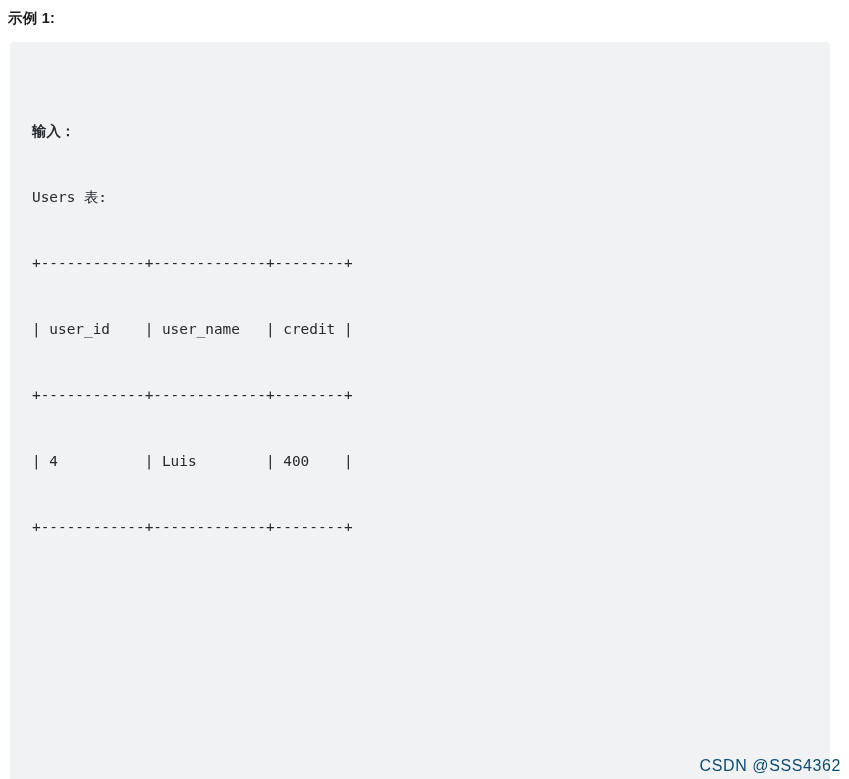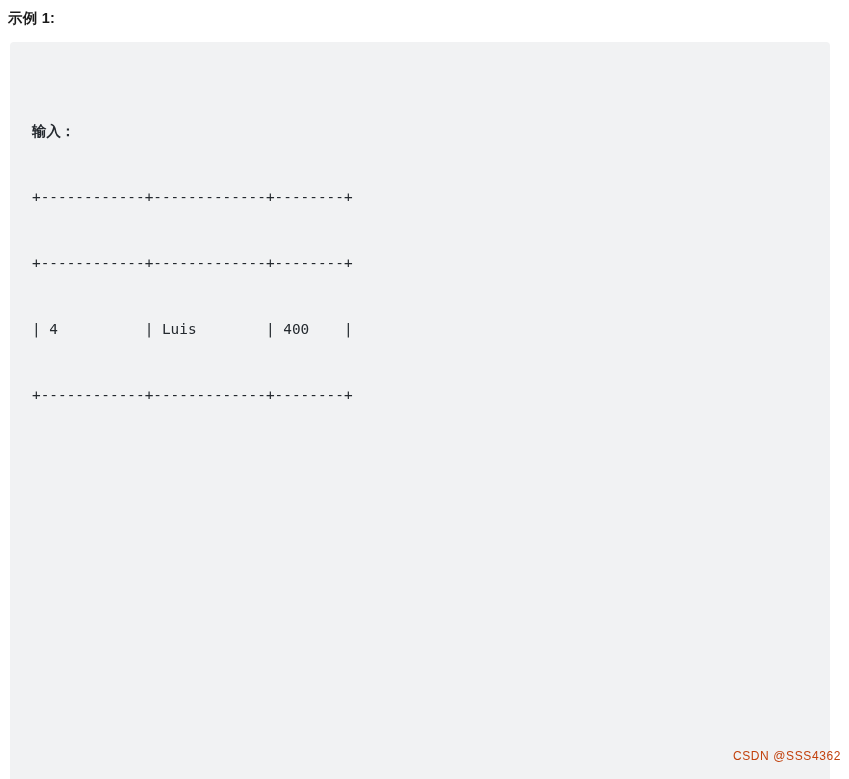--- a/index.html
+++ b/index.html
@@ -56,40 +56,42 @@
     display: block;
     height: 22px;
     white-space: pre;
   }
   .code-lines .ln.bold {
     font-weight: bold;
   }
   .watermark {
     position: absolute;
     right: 8px;
-    bottom: 16px;
+    bottom: 4px;
     font-family: "Liberation Sans", sans-serif;
-    font-size: 12px;
-    color: #c2410c;
+    font-size: 16px;
+    color: #0c4a6e;
     letter-spacing: 0.6px;
     white-space: nowrap;
   }
 </style>
 </head>
 <body>
 
 <div class="page">
 
   <div class="example-heading">示例 1:</div>
 
   <div class="code-block">
     <div class="code-lines">
 
       <span class="ln bold">输入：</span>
+      <span class="ln">Users 表:</span>
       <span class="ln">+------------+-------------+--------+</span>
+      <span class="ln">| user_id    | user_name   | credit |</span>
       <span class="ln">+------------+-------------+--------+</span>
       <span class="ln">| 4          | Luis        | 400    |</span>
       <span class="ln">+------------+-------------+--------+</span>
 
       
 
       
       
       
       

